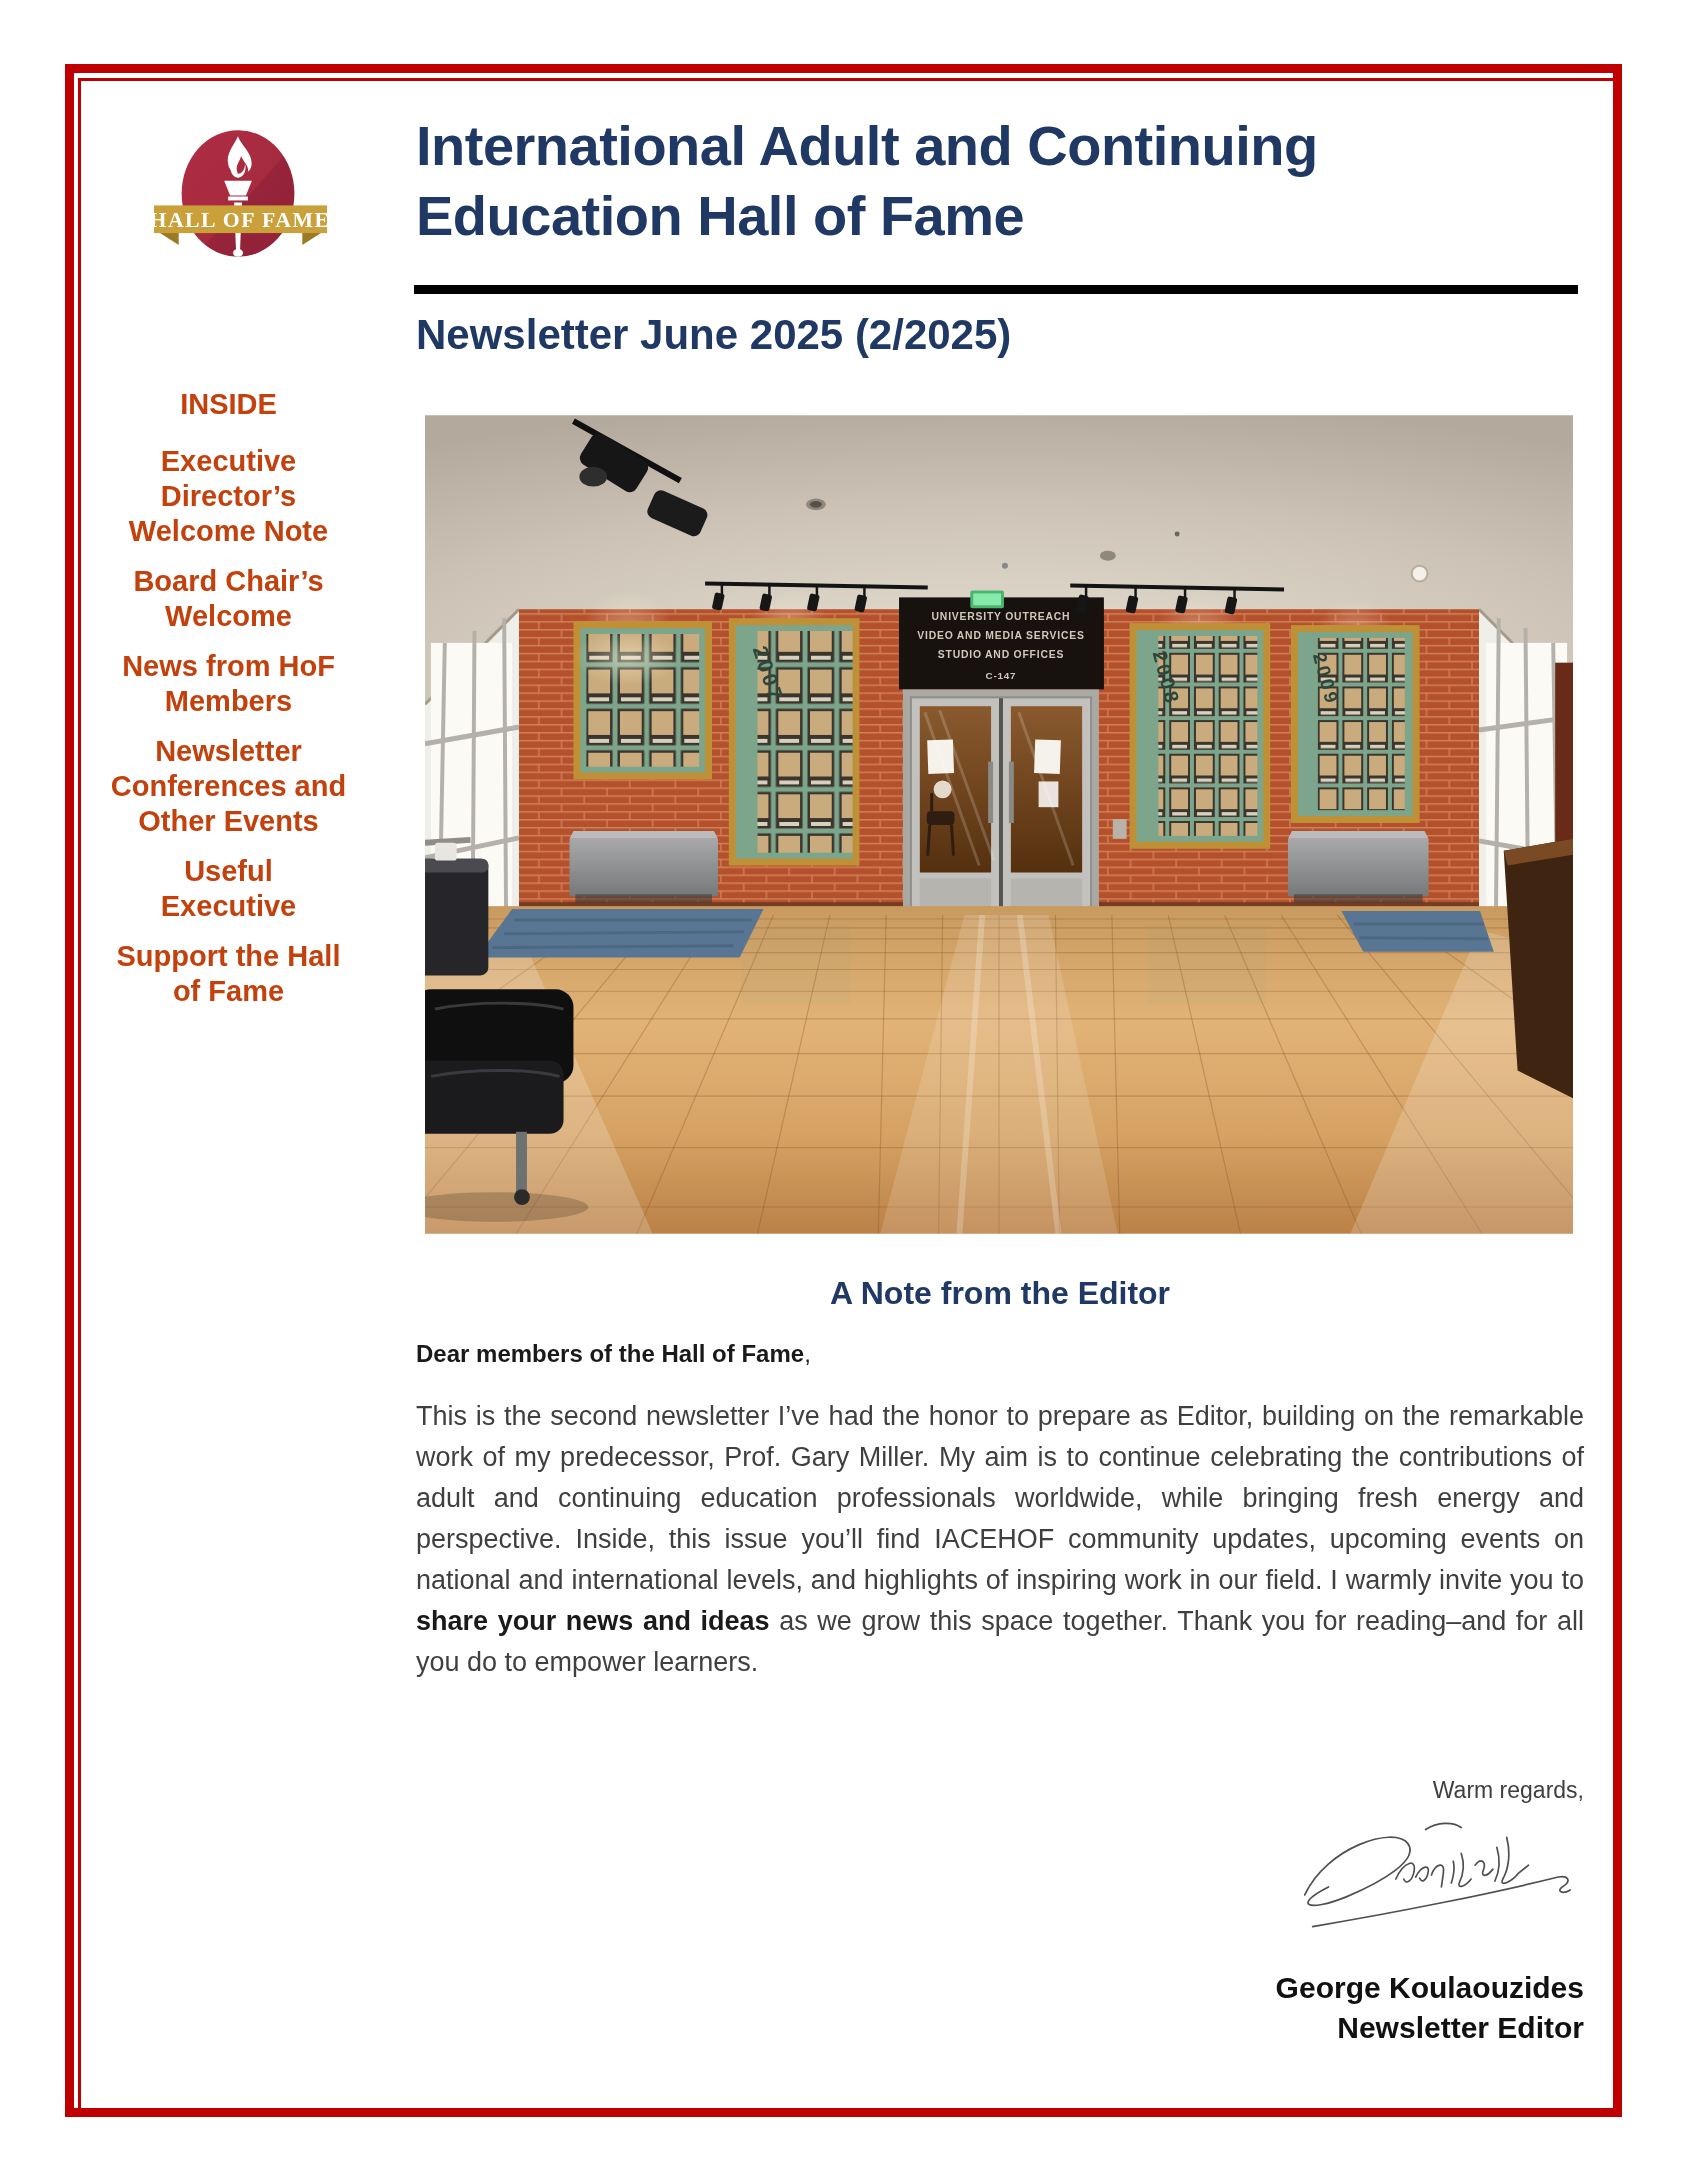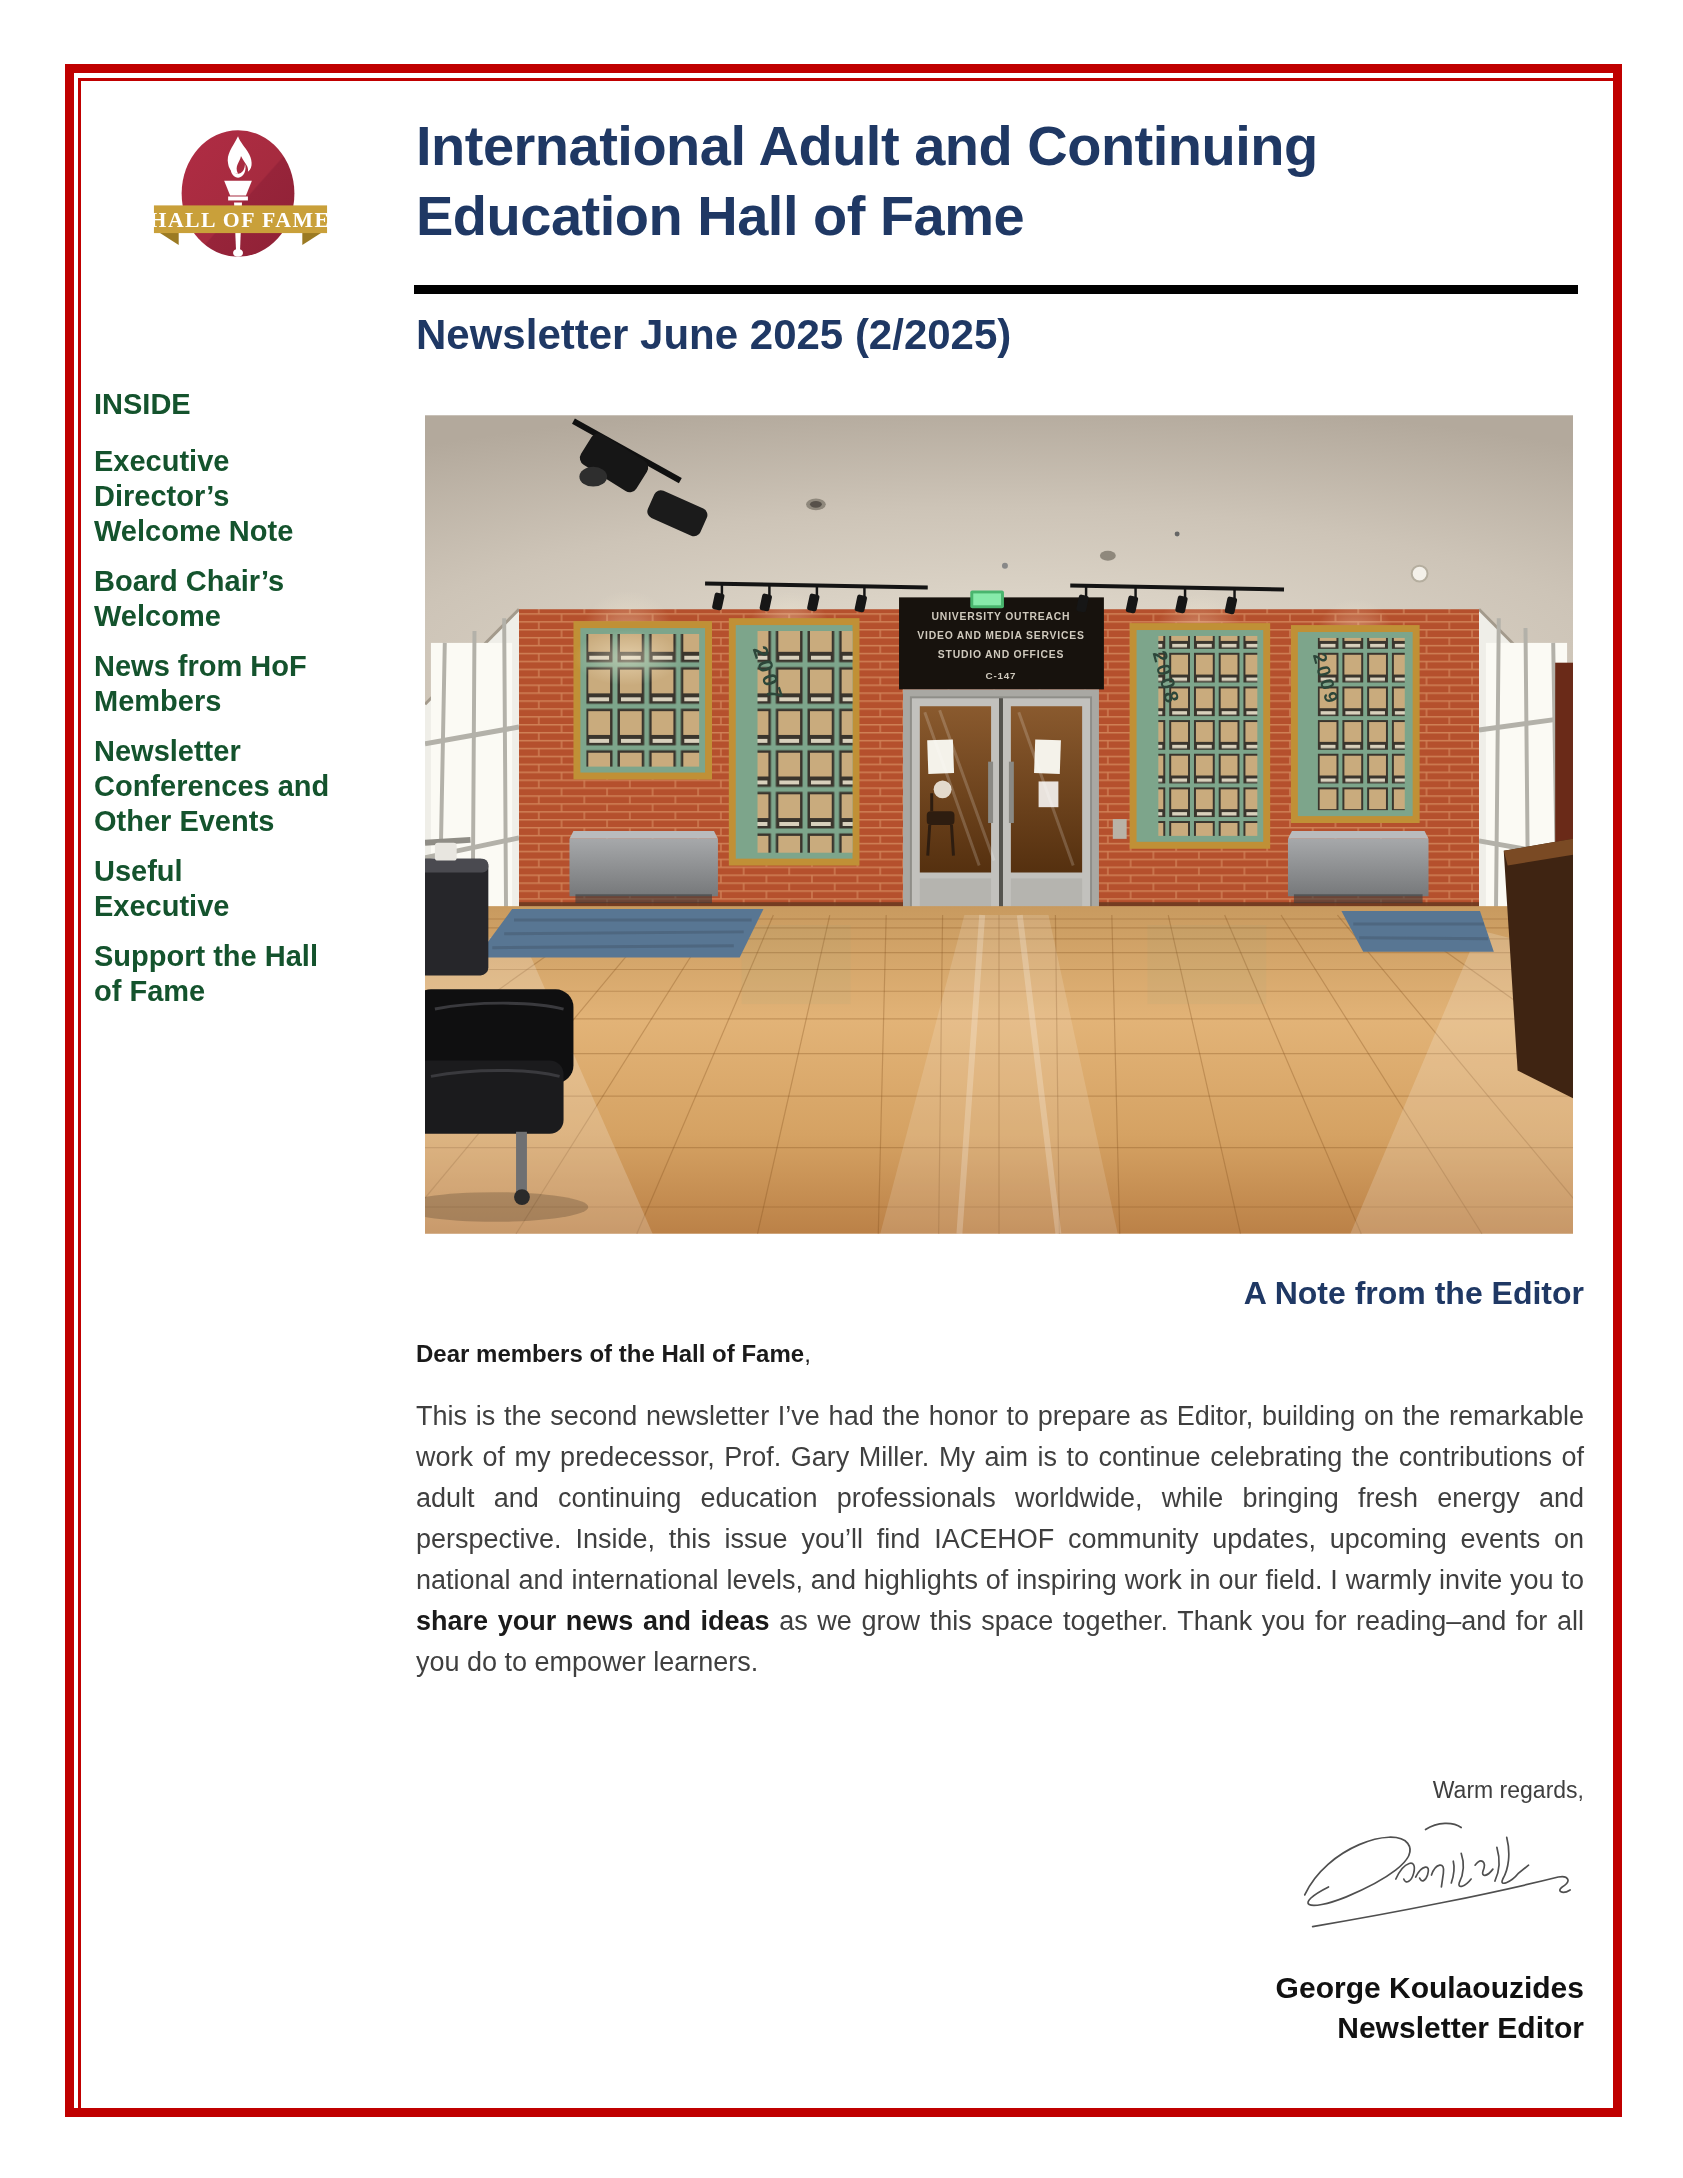--- a/index.html
+++ b/index.html
@@ -9,29 +9,29 @@
   
   .border-thick{left:65px;top:64px;width:1539px;height:2035px;border:9px solid #c00000;}
   .border-thin{left:78px;top:78px;width:1538px;height:2031px;border:3px solid #c00000;}
 
   
   .title{left:416px;top:111px;width:1173px;color:#1f3864;font-weight:bold;font-size:56px;line-height:70px;letter-spacing:-0.5px;white-space:nowrap;}
   .black-rule{left:414px;top:285px;width:1164px;height:9px;background:#000;}
   .issue{left:416px;top:311px;width:1168px;color:#1f3864;font-weight:bold;font-size:42px;white-space:nowrap;}
 
   
-  .sidebar{left:94px;top:387px;width:269px;text-align:left;color:#14532d;font-weight:bold;font-size:29px;line-height:35px;}
+  .sidebar{left:94px;top:387px;width:269px;text-align:center;color:#c2410c;font-weight:bold;font-size:29px;line-height:35px;}
   .side-heading{margin-bottom:22px;}
   .side-item{margin-bottom:15px;}
 
   
   .photo{left:425px;top:415px;width:1148px;height:819px;}
 
   
-  .note-heading{left:416px;top:1275px;width:1168px;text-align:right;color:#1f3864;font-weight:bold;font-size:32px;}
+  .note-heading{left:416px;top:1275px;width:1168px;text-align:center;color:#1f3864;font-weight:bold;font-size:32px;}
   .salutation{left:416px;top:1340px;width:1168px;font-size:24px;color:#1a1a1a;}
   .salutation b{font-weight:bold;}
   .body-par{left:416px;top:1396px;width:1168px;font-size:27px;line-height:41px;color:#3f3f3f;text-align:justify;}
   .body-par b{color:#1a1a1a;}
   .closing{left:416px;top:1777px;width:1168px;text-align:right;font-size:23px;color:#3f3f3f;}
   .signature{left:1277px;top:1815px;width:307px;height:134px;}
   .signer{left:416px;top:1968px;width:1168px;text-align:right;font-weight:bold;font-size:30px;line-height:40px;color:#111;}
 </style>
 </head>
 <body>

